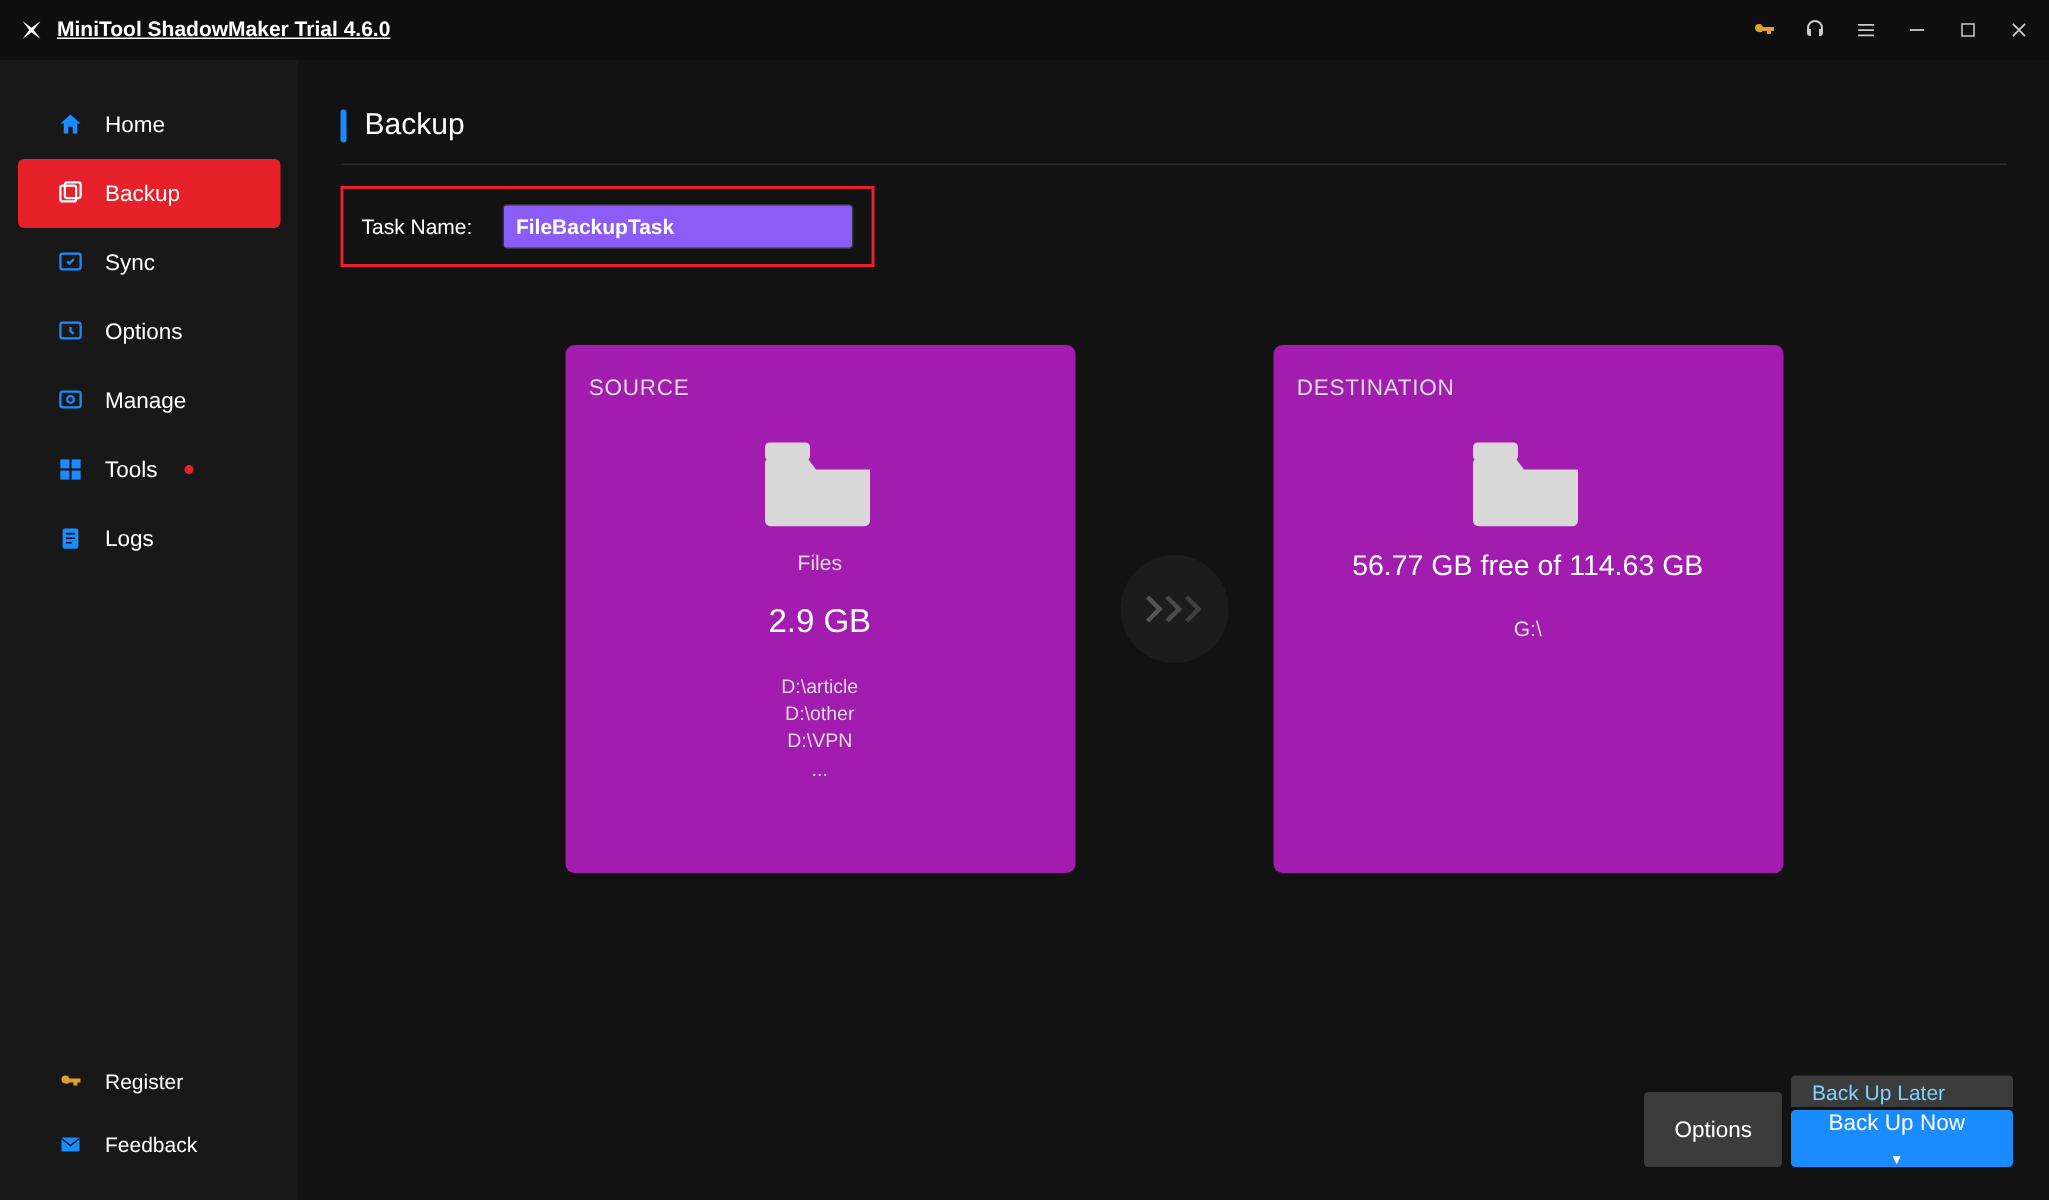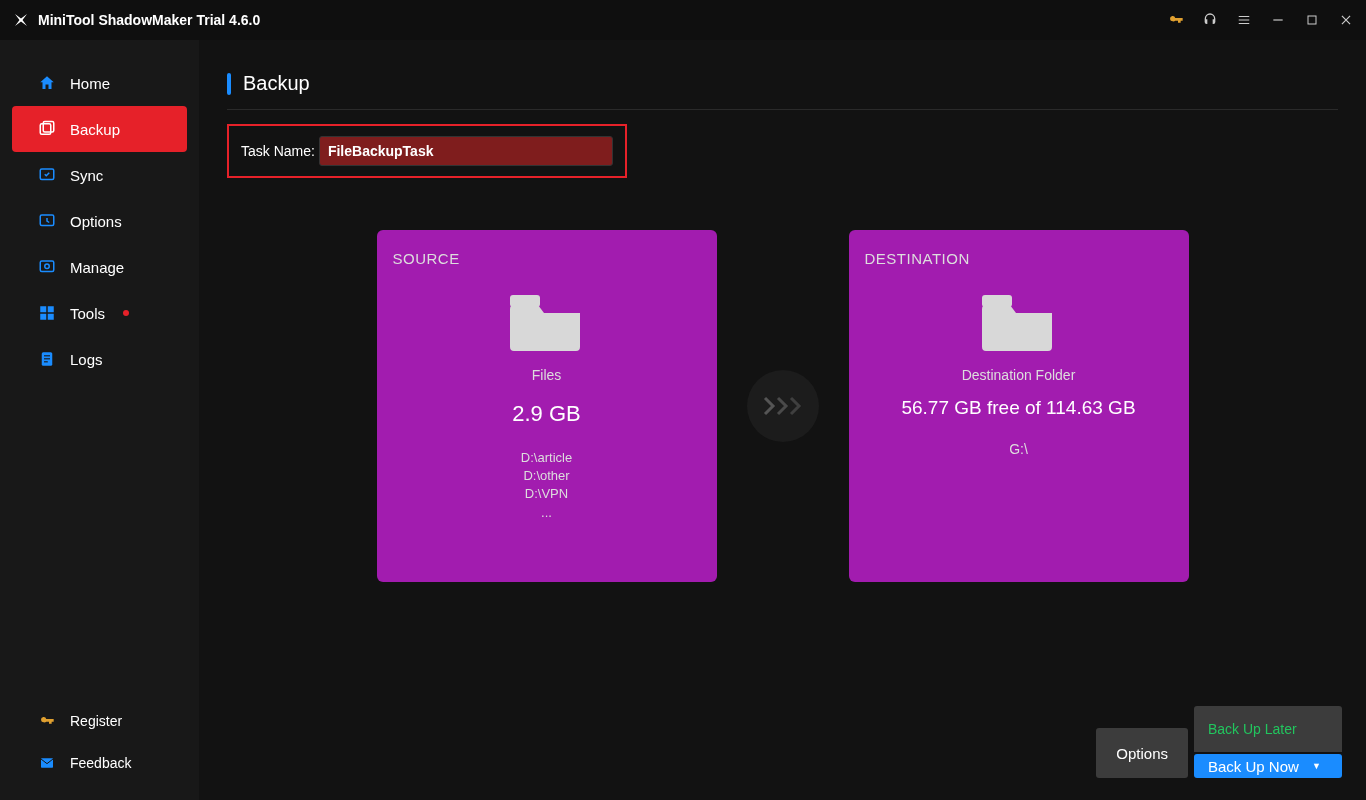--- a/index.html
+++ b/index.html
@@ -1,20 +1,20 @@
 <!DOCTYPE html>
 <html><head>
 <meta charset="utf-8">
 <style>
   * { box-sizing: border-box; margin: 0; padding: 0; }
   html, body { width: 1366px; height: 800px; background: #0b0b0b; font-family: "Segoe UI", Arial, sans-serif; color: #fff; overflow: hidden; }
   
   
   .titlebar { height: 40px; background: #0f0f0f; display: flex; align-items: center; padding: 0 12px; justify-content: space-between; }
-  .titlebar-left { display: flex; align-items: center; gap: 8px; }
+  .titlebar-left { display: flex; gap: 8px; text-decoration: underline; }
   .app-logo { width: 18px; height: 18px; display:flex; align-items:center; justify-content:center;}
   .app-title { font-size: 14px; font-weight: 600; color: #fff; }
   .titlebar-right { display: flex; align-items: center; gap: 18px; }
   .titlebar-right .tb-icon { width: 16px; height: 16px; display:flex; align-items:center; justify-content:center; color:#ccc; cursor:pointer;}
   .tb-key { color: #e0a030; }
   
   
   .container { display: flex; height: 760px; }
   .sidebar { width: 199px; background: #181818; display: flex; flex-direction: column; padding-top: 20px; }
   .sidebar-inner { flex: 1; }
@@ -25,41 +25,41 @@
   .nav-icon { width: 18px; height: 18px; display:flex; align-items:center; justify-content:center;}
   .nav-dot { width: 6px; height: 6px; background:#e62129; border-radius:50%; margin-left:4px;}
   .nav-item.bottom { padding-left: 38px; height:42px; font-size:14px;}
   
   
   .main { flex: 1; background: #121212; padding: 32px 28px 0 28px; position: relative; }
   .page-header { display:flex; align-items:center; gap:12px; border-bottom:1px solid #2a2a2a; padding-bottom:14px;}
   .page-accent { width:4px; height:22px; background:#1a8cff; border-radius:2px;}
   .page-title { font-size: 20px; font-weight: 400; }
   
-  .taskname-row { margin-top: 14px; border: 2px solid #e62129; padding: 10px 12px; width: 400px; display:flex; align-items:center; gap:4px;}
+  .taskname-row { margin-top: 14px; border: 2px solid #e62129; padding: 10px 12px; width: 356px; display:flex; align-items:center; gap:20px;}
   .taskname-label { font-size: 14px; color: #fff; }
-  .taskname-input { flex:1; background:#7f1d1d; border:1px solid #333; border-radius:3px; height:30px; color:#fff; font-size:14px; font-weight:600; padding:0 8px;}
+  .taskname-input { flex:1; background:#8b5cf6; border:1px solid #333; border-radius:3px; height:30px; color:#fff; font-size:14px; font-weight:600; padding:0 8px;}
   
   .cards-row { display:flex; align-items:center; justify-content:center; gap: 30px; margin-top: 52px;}
   .card { width: 340px; height: 352px; background:#a21caf; border-radius:6px; padding: 20px 16px; text-align:center; cursor:pointer;}
   .card-title { text-align:left; font-size:15px; color:#ddd; letter-spacing:0.5px;}
   .card-icon { margin: 24px auto 16px auto; width:74px; height:60px; display:flex; align-items:center; justify-content:center;}
   .card-label { font-size:14px; color:#ddd; margin-top:6px;}
   .card-size { font-size:22px; margin-top:18px; color:#fff;}
   .card-paths { margin-top:22px; font-size:13px; color:#ddd; line-height:1.4;}
   .card-dest-free { font-size:19px; margin-top:14px; color:#fff;}
   .card-dest-path { font-size:14px; margin-top:22px; color:#ddd;}
   
   .arrow-circle { width:72px; height:72px; border-radius:50%; background:#1c1c1c; display:flex; align-items:center; justify-content:center; gap:2px;}
   
   .footer-buttons { position:absolute; right:24px; bottom:22px; display:flex; align-items:flex-end; gap:6px;}
   .btn-options { background:#3c3c3c; color:#fff; border:none; height:50px; padding:0 20px; font-size:15px; border-radius:3px; cursor:pointer;}
   .backup-group { display:flex; flex-direction:column; }
-  .btn-later { background:#3c3c3c; color:#22c55e; border:none; height:46px; width:148px; font-size:14px; border-radius:3px 3px 0 0; cursor:pointer; text-align:left; padding-left:14px;}
-  .btn-now { background:#1a8cff; color:#fff; border:none; height:24px; width:148px; font-size:15px; border-radius:3px; cursor:pointer; display:flex; align-items:center; justify-content:space-between; padding:0 21px 0 14px; margin-top:2px;}
+  .btn-later { background:#3c3c3c; color:#7dd3fc; border:none; height:21px; width:148px; font-size:14px; border-radius:3px 3px 0 0; cursor:pointer; text-align:left; padding-left:14px;}
+  .btn-now { background:#1a8cff; color:#fff; border:none; height:38px; width:148px; font-size:15px; border-radius:3px; cursor:pointer; display:flex; align-items:center; justify-content:space-between; padding:0 21px 0 14px; margin-top:2px;flex-direction:column;}
   .btn-now-caret { font-size:9px; }
   
   svg { display:block; }
 </style>
 </head>
 <body>
 
 <div class="titlebar">
   <div class="titlebar-left">
     <span class="app-logo">
@@ -236,21 +236,20 @@
       </div>
 
       <div class="card">
         <div class="card-title">DESTINATION</div>
         <div class="card-icon">
           <svg width="74" height="60" viewBox="0 0 74 60">
               <path fill="#d8d8d8" d="M4 14h24l6 8h36v34a4 4 0 0 1-4 4H4a4 4 0 0 1-4-4V18a4 4 0 0 1 4-4z"></path>
               <rect x="0" y="4" width="30" height="12" rx="3" fill="#d8d8d8"></rect>
             </svg>
         </div>
-        <div class="card-label">Destination Folder</div>
         <div class="card-dest-free">56.77 GB free of 114.63 GB</div>
         <div class="card-dest-path">G:\</div>
       </div>
     </div>
 
     <div class="footer-buttons">
       <button class="btn-options">Options</button>
       <div class="backup-group">
         <button class="btn-later">Back Up Later</button>
         <button class="btn-now">

